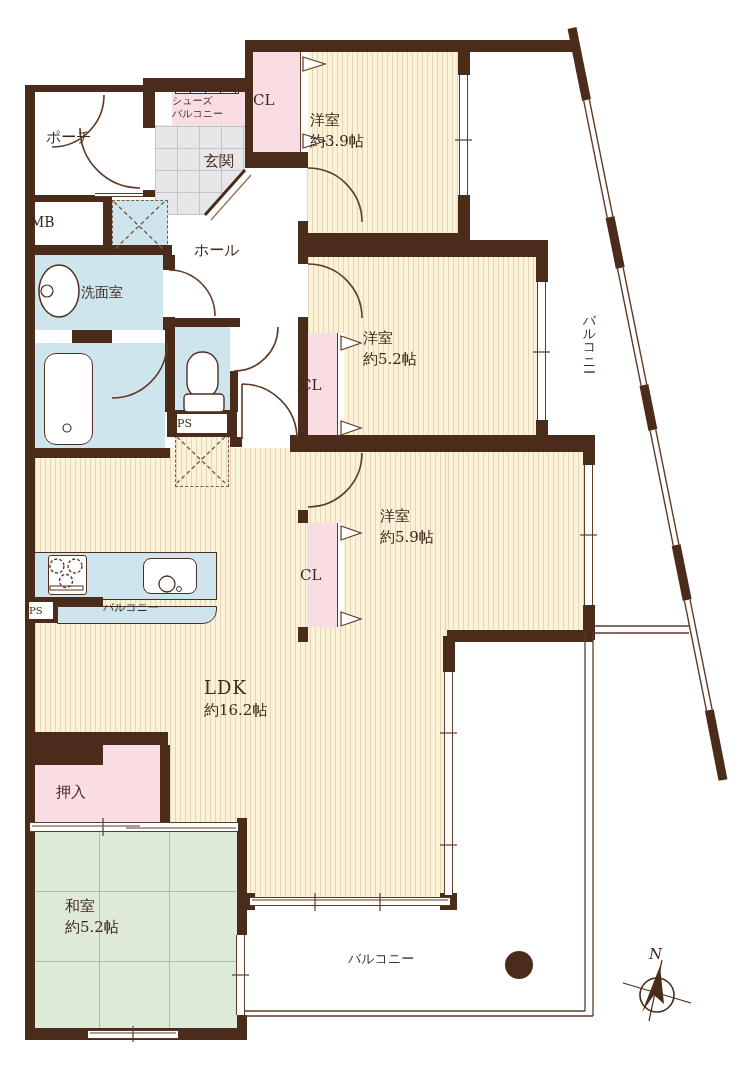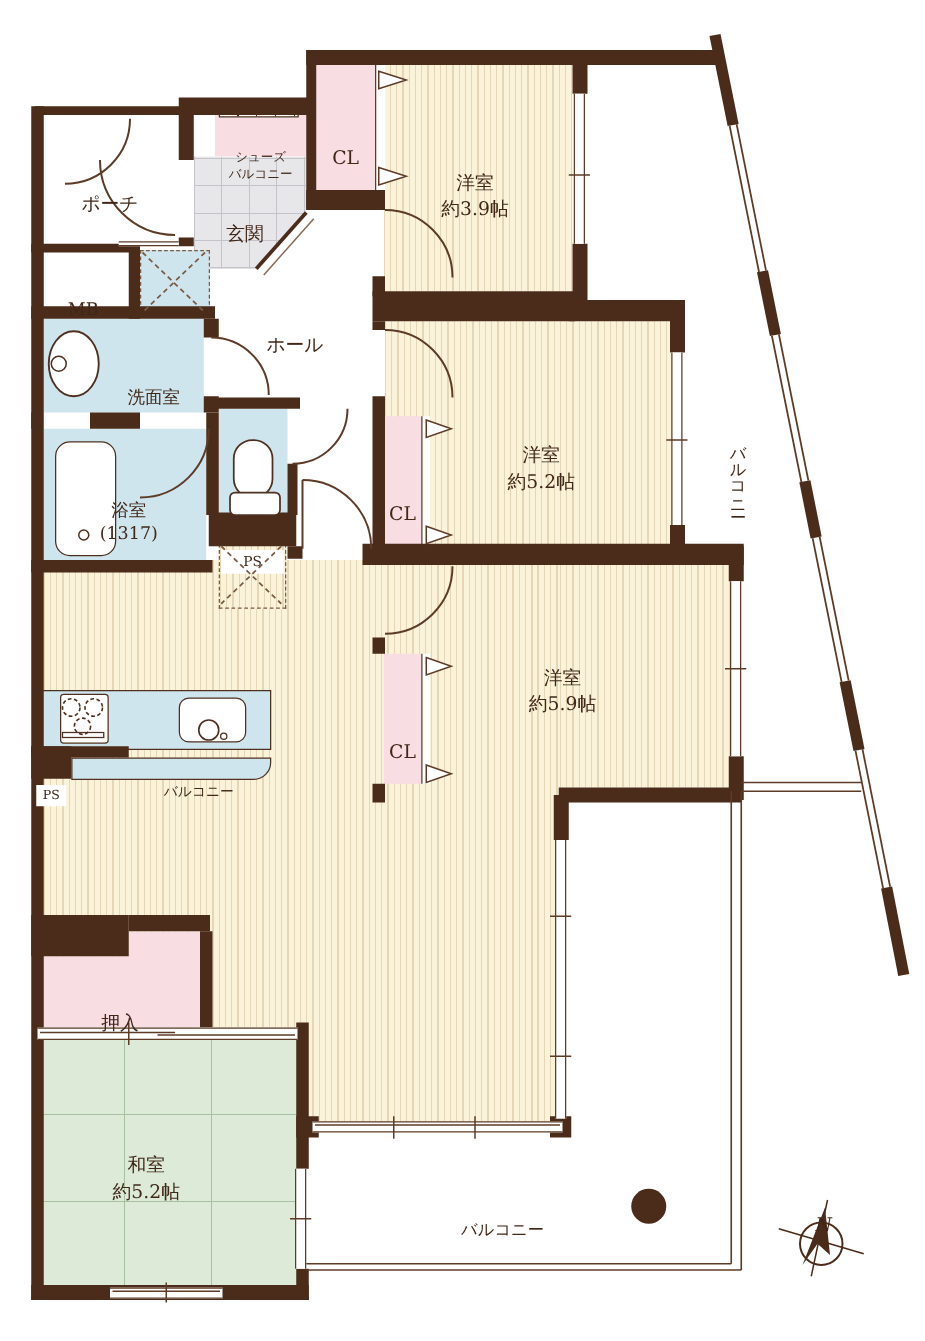--- a/index.html
+++ b/index.html
@@ -13,21 +13,21 @@
   .whitebox{position:absolute;background:#fff;}
   .tatami{position:absolute;background-color:#dcead7;
         background-image:repeating-linear-gradient(0deg,#a7c0a2 0 1px, transparent 1px 70px),
                          repeating-linear-gradient(90deg,#a7c0a2 0 1px, transparent 1px 69.3px);}
   .genkan{position:absolute;background-color:#e7e7ea;
         background-image:repeating-linear-gradient(0deg,#c3c3ca 0 1px, transparent 1px 22px),
                          repeating-linear-gradient(90deg,#c3c3ca 0 1px, transparent 1px 22px);}
   .winv{position:absolute;background:#fff;border-left:1px solid #5d3b26;border-right:1px solid #5d3b26;}
   .winh{position:absolute;background:#fff;border-top:1px solid #5d3b26;border-bottom:1px solid #5d3b26;}
   .dash{position:absolute;border:1.6px dashed #7b5a43;}
-  .lbl{position:absolute;text-align:center;line-height:1.3;white-space:nowrap;margin-top:26px;}
+  .lbl{position:absolute;text-align:left;line-height:1.3;white-space:nowrap;}
   .s10{font-size:10px;} .s11{font-size:11px;} .s13{font-size:13px;} .s14{font-size:14px;}
   .s15{font-size:15px;} .s16{font-size:15px;} .s18{font-size:18px;letter-spacing:1px;}
   .vert{writing-mode:vertical-rl;}
   .appl{position:absolute;background:#fff;border:1.2px solid #4f3020;}
   #svg-overlay{position:absolute;left:0;top:0;z-index:40;pointer-events:none;}
   .z1{z-index:1}.z2{z-index:2}.z3{z-index:3}.z4{z-index:4}
   .lblz{z-index:50}
 </style>
 </head>
 <body>
@@ -230,41 +230,41 @@
 
     <g>
       <circle cx="657" cy="995" r="17" fill="none" stroke="#4b2b1a" stroke-width="1.6"></circle>
       <line x1="662" y1="960" x2="649" y2="1021" stroke="#4b2b1a" stroke-width="1.2"></line>
       <line x1="623" y1="983" x2="691" y2="1003" stroke="#4b2b1a" stroke-width="1.2"></line>
       <polygon points="660,966 664,1004 654,995 642,1012" fill="#4b2b1a"></polygon>
     </g>
   </svg>
 
   <div class="lbl lblz s15" style="left:46px;top:128px;width:84px;"><span>ポーチ</span></div>
-  <div class="lbl lblz s16" style="left:156px;top:152px;width:80px;"><span>玄関</span></div>
+  <div class="lbl lblz s16" style="left:156px;top:152px;width:80px;padding-left:48px;"><span>玄関</span></div>
   <div class="lbl lblz s10" style="left:172px;top:94px;width:73px;">
     <span>シューズ</span><br><span>バルコニー</span>
   </div>
   <div class="lbl lblz s14" style="left:30px;top:213px;width:73px;"><span>MB</span></div>
   <div class="lbl lblz s15" style="left:194px;top:241px;width:84px;"><span>ホール</span></div>
   <div class="lbl lblz s15" style="left:253px;top:91px;width:47px;"><span>CL</span></div>
   <div class="lbl lblz" style="left:310px;top:110px;width:140px;">
     <span class="s16">洋室</span><br><span class="s15">約3.9帖</span>
   </div>
   <div class="lbl lblz s15" style="left:300px;top:376px;width:44px;"><span>CL</span></div>
   <div class="lbl lblz" style="left:363px;top:328px;width:140px;">
     <span class="s16">洋室</span><br><span class="s15">約5.2帖</span>
   </div>
   <div class="lbl lblz s15" style="left:300px;top:566px;width:44px;"><span>CL</span></div>
   <div class="lbl lblz" style="left:380px;top:506px;width:140px;">
     <span class="s16">洋室</span><br><span class="s15">約5.9帖</span>
   </div>
   <div class="lbl lblz s14" style="left:81px;top:283px;width:84px;"><span>洗面室</span></div>
-  <div class="lbl lblz s14" style="left:58px;top:374px;width:90px;">
-    <span>浴室</span><br><span>(1317)</span>
+  <div class="lbl lblz" style="left:204px;top:676px;width:120px;">
+    <span class="s18">LDK</span><br><span class="s15">約16.2帖</span>
   </div>
   <div class="lbl lblz s11" style="left:103px;top:601px;width:112px;"><span>バルコニー</span></div>
   <div class="lbl lblz s15" style="left:56px;top:783px;width:80px;"><span>押入</span></div>
   <div class="lbl lblz" style="left:65px;top:896px;width:104px;">
     <span class="s16">和室</span><br><span class="s15">約5.2帖</span>
   </div>
   <div class="lbl lblz s13 vert" style="left:571px;top:306px;width:26px;height:92px;"><span>バルコニー</span></div>
   <div class="lbl lblz s13" style="left:348px;top:951px;width:108px;"><span>バルコニー</span></div>
   <div class="lbl lblz s16" style="left:649px;top:945px;width:20px;font-style:italic;"><span>N</span></div>
 

